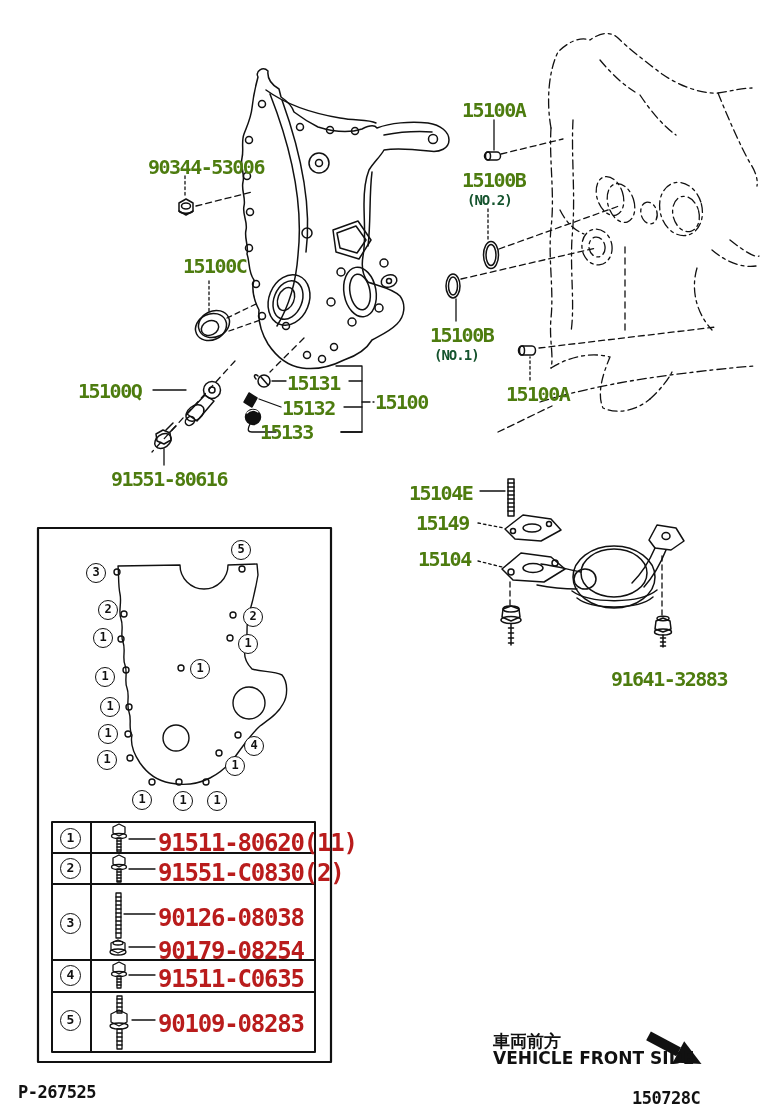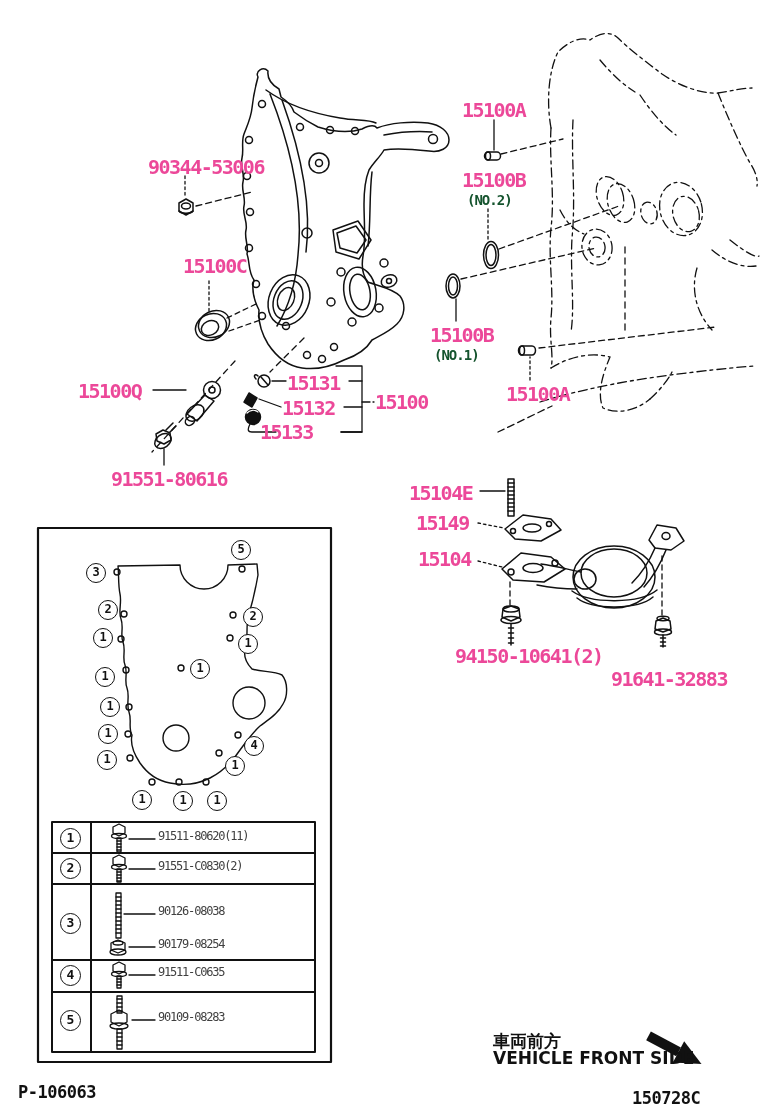--- a/index.html
+++ b/index.html
@@ -1,33 +1,33 @@
 <!DOCTYPE html>
 <html><head>
 <meta charset="utf-8">
 <style>
   html,body{margin:0;padding:0;background:#fff;}
   #page{position:relative;width:760px;height:1112px;background:#fff;overflow:hidden;
         font-family:"DejaVu Sans Mono","Liberation Mono",monospace;color:#111;}
   #art{position:absolute;left:0;top:0;z-index:1;}
   .lbl{position:absolute;z-index:2;font-weight:bold;font-size:20px;letter-spacing:-1.5px;
-       white-space:nowrap;color:#ec4899;}
+       white-space:nowrap;color:#4d7c0f;}
   .lbl-sm{position:absolute;z-index:2;font-weight:bold;font-size:14px;letter-spacing:-1px;
        white-space:nowrap;color:#14532d;}
   .foot{position:absolute;z-index:2;font-weight:bold;font-size:17px;letter-spacing:-0.5px;color:#111;}
   .dir{position:absolute;z-index:2;font-family:"DejaVu Sans","Liberation Sans",sans-serif;
        font-weight:bold;font-size:17px;color:#111;white-space:nowrap;}
   .badge{position:absolute;z-index:3;box-sizing:border-box;width:21px;height:21px;
        border:1.7px solid #111;border-radius:50%;text-align:center;line-height:18px;
        font-size:13px;font-weight:bold;background:#fff;color:#111;}
   .marker{position:absolute;z-index:3;box-sizing:border-box;width:20px;height:20px;
        border:1.6px solid #111;border-radius:50%;text-align:center;line-height:17px;
        font-size:12px;font-weight:bold;background:#fff;color:#111;}
-  .tbltxt{position:absolute;z-index:2;font-weight:normal;font-size:12px;letter-spacing:-1.2px;
-       white-space:nowrap;color:#404040;}
+  .tbltxt{position:absolute;z-index:2;font-weight:bold;font-size:24px;letter-spacing:-1.2px;
+       white-space:nowrap;color:#b91c1c;}
 </style>
 </head>
 <body>
 
 <div id="page">
 
 <svg id="art" width="760" height="1112" viewBox="0 0 760 1112" fill="none" stroke="#111" stroke-width="1.5" stroke-linecap="round" stroke-linejoin="round">
 
   <g>
     <path d="M258,77 C255,71 263,66 268,71 C267,79 272,85 279,89 L281,97
@@ -322,36 +322,35 @@
   <div class="lbl" style="left:282px;top:396px">15132</div>
   <div class="lbl" style="left:260px;top:420px">15133</div>
   <div class="lbl" style="left:375px;top:390px">15100</div>
   <div class="lbl" style="left:430px;top:323px">15100B</div>
   <div class="lbl-sm" style="left:434px;top:347px">(NO.1)</div>
   <div class="lbl" style="left:506px;top:382px">15100A</div>
   <div class="lbl" style="left:111px;top:467px">91551-80616</div>
   <div class="lbl" style="left:409px;top:481px">15104E</div>
   <div class="lbl" style="left:416px;top:511px">15149</div>
   <div class="lbl" style="left:418px;top:547px">15104</div>
-  <div class="lbl" style="left:455px;top:644px">94150-10641(2)</div>
   <div class="lbl" style="left:611px;top:667px">91641-32883</div>
 
   <span class="badge" style="left:60px;top:828px">1</span>
   <span class="badge" style="left:60px;top:858px">2</span>
   <span class="badge" style="left:60px;top:913px">3</span>
   <span class="badge" style="left:60px;top:965px">4</span>
   <span class="badge" style="left:60px;top:1010px">5</span>
   <div class="tbltxt" style="left:158px;top:829px">91511-80620(11)</div>
   <div class="tbltxt" style="left:158px;top:859px">91551-C0830(2)</div>
   <div class="tbltxt" style="left:158px;top:904px">90126-08038</div>
   <div class="tbltxt" style="left:158px;top:937px">90179-08254</div>
   <div class="tbltxt" style="left:158px;top:965px">91511-C0635</div>
   <div class="tbltxt" style="left:158px;top:1010px">90109-08283</div>
 
-  <div class="foot" style="left:18px;top:1082px">P-106063</div>
+  <div class="foot" style="left:18px;top:1082px">P-267525</div>
   <div class="foot" style="left:632px;top:1088px">150728C</div>
   <div class="dir" style="left:493px;top:1030px">車両前方</div>
   <div class="dir" style="left:493px;top:1048px">VEHICLE FRONT SIDE</div>
 
   <div id="markers">
       <span class="marker" style="left: 86px; top: 563px;">3</span>
       <span class="marker" style="left: 231px; top: 540px;">5</span>
       <span class="marker" style="left: 98px; top: 600px;">2</span>
       <span class="marker" style="left: 93px; top: 628px;">1</span>
       <span class="marker" style="left: 95px; top: 667px;">1</span>

